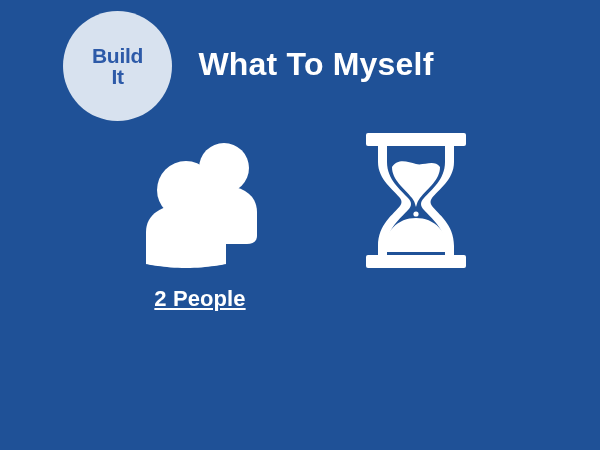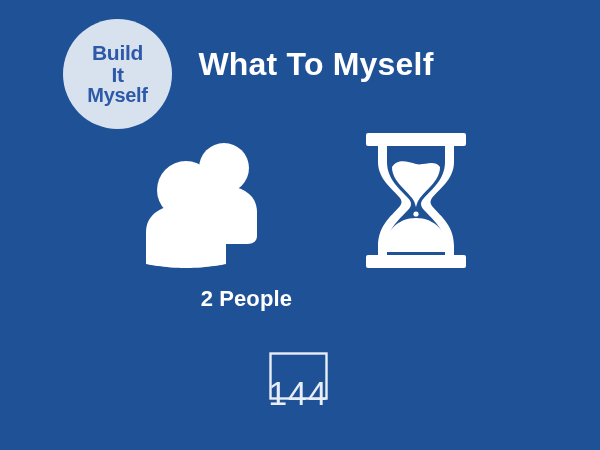--- a/index.html
+++ b/index.html
@@ -18,21 +18,21 @@
     width: 600px;
     height: 450px;
     background: #1f5197;
     overflow: hidden;
   }
 
   
   #badge {
     position: absolute;
     left: 63px;
-    top: 19px;
+    top: 11px;
     width: 109px;
     height: 110px;
     border-radius: 50%;
     background: #d8e2ef;
     display: flex;
     flex-direction: column;
     align-items: center;
     justify-content: center;
     line-height: 1.02;
   }
@@ -66,23 +66,24 @@
   }
   #people-icon { left: 146px; top: 136px; width: 124px; height: 132px; }
   #hourglass-icon { left: 360px; top: 128px; width: 112px; height: 144px; }
 
   
   .caption {
     position: absolute;
     color: #ffffff;
     font-size: 22px;
     font-weight: bold;
-    text-align: right;
+    text-align: center;
     white-space: nowrap;
     letter-spacing: 0.1px;
+    text-decoration: underline;
   }
   #caption-people { left: 108px; top: 286px; width: 184px; }
   #caption-weekends { left: 320px; top: 286px; width: 192px; }
 
   
   #logo {
     position: absolute;
     left: 262px;
     top: 348px;
     width: 76px;
@@ -90,21 +91,20 @@
   }
 </style>
 </head>
 <body>
 
 <div id="slide">
 
   <div id="badge">
     <div class="bline b0">Build</div>
     <div class="bline b1">It</div>
-    <div class="bline b2">Myself</div>
   </div>
 
   <div id="title">What To Myself</div>
 
   <div class="icon-box" id="people-icon">
     <svg viewBox="0 0 124 132" width="124" height="132" xmlns="http://www.w3.org/2000/svg">
       <g fill="#ffffff">
 
         <circle cx="78" cy="32" r="25"></circle>
 
@@ -135,22 +135,14 @@
         <circle cx="56" cy="95" r="2.6"></circle>
         <circle cx="56" cy="104" r="2.6"></circle>
 
         <path d="M24 124 C24 103 38 90 56 90 C74 90 88 103 88 124 Z"></path>
       </g>
     </svg>
   </div>
 
   <div class="caption" id="caption-people">2 People</div>
 
-  <div id="logo">
-    <svg viewBox="0 0 76 62" width="76" height="62" xmlns="http://www.w3.org/2000/svg">
-
-      <rect x="8.5" y="5.5" width="56" height="45" fill="none" stroke="#e8eef6" stroke-width="2.4"></rect>
-
-      <text x="36" y="57" text-anchor="middle" font-family="'Liberation Sans', sans-serif" font-size="34" letter-spacing="1" fill="#e8eef6">144</text>
-    </svg>
-  </div>
 
 </div>
 
 </body></html>

